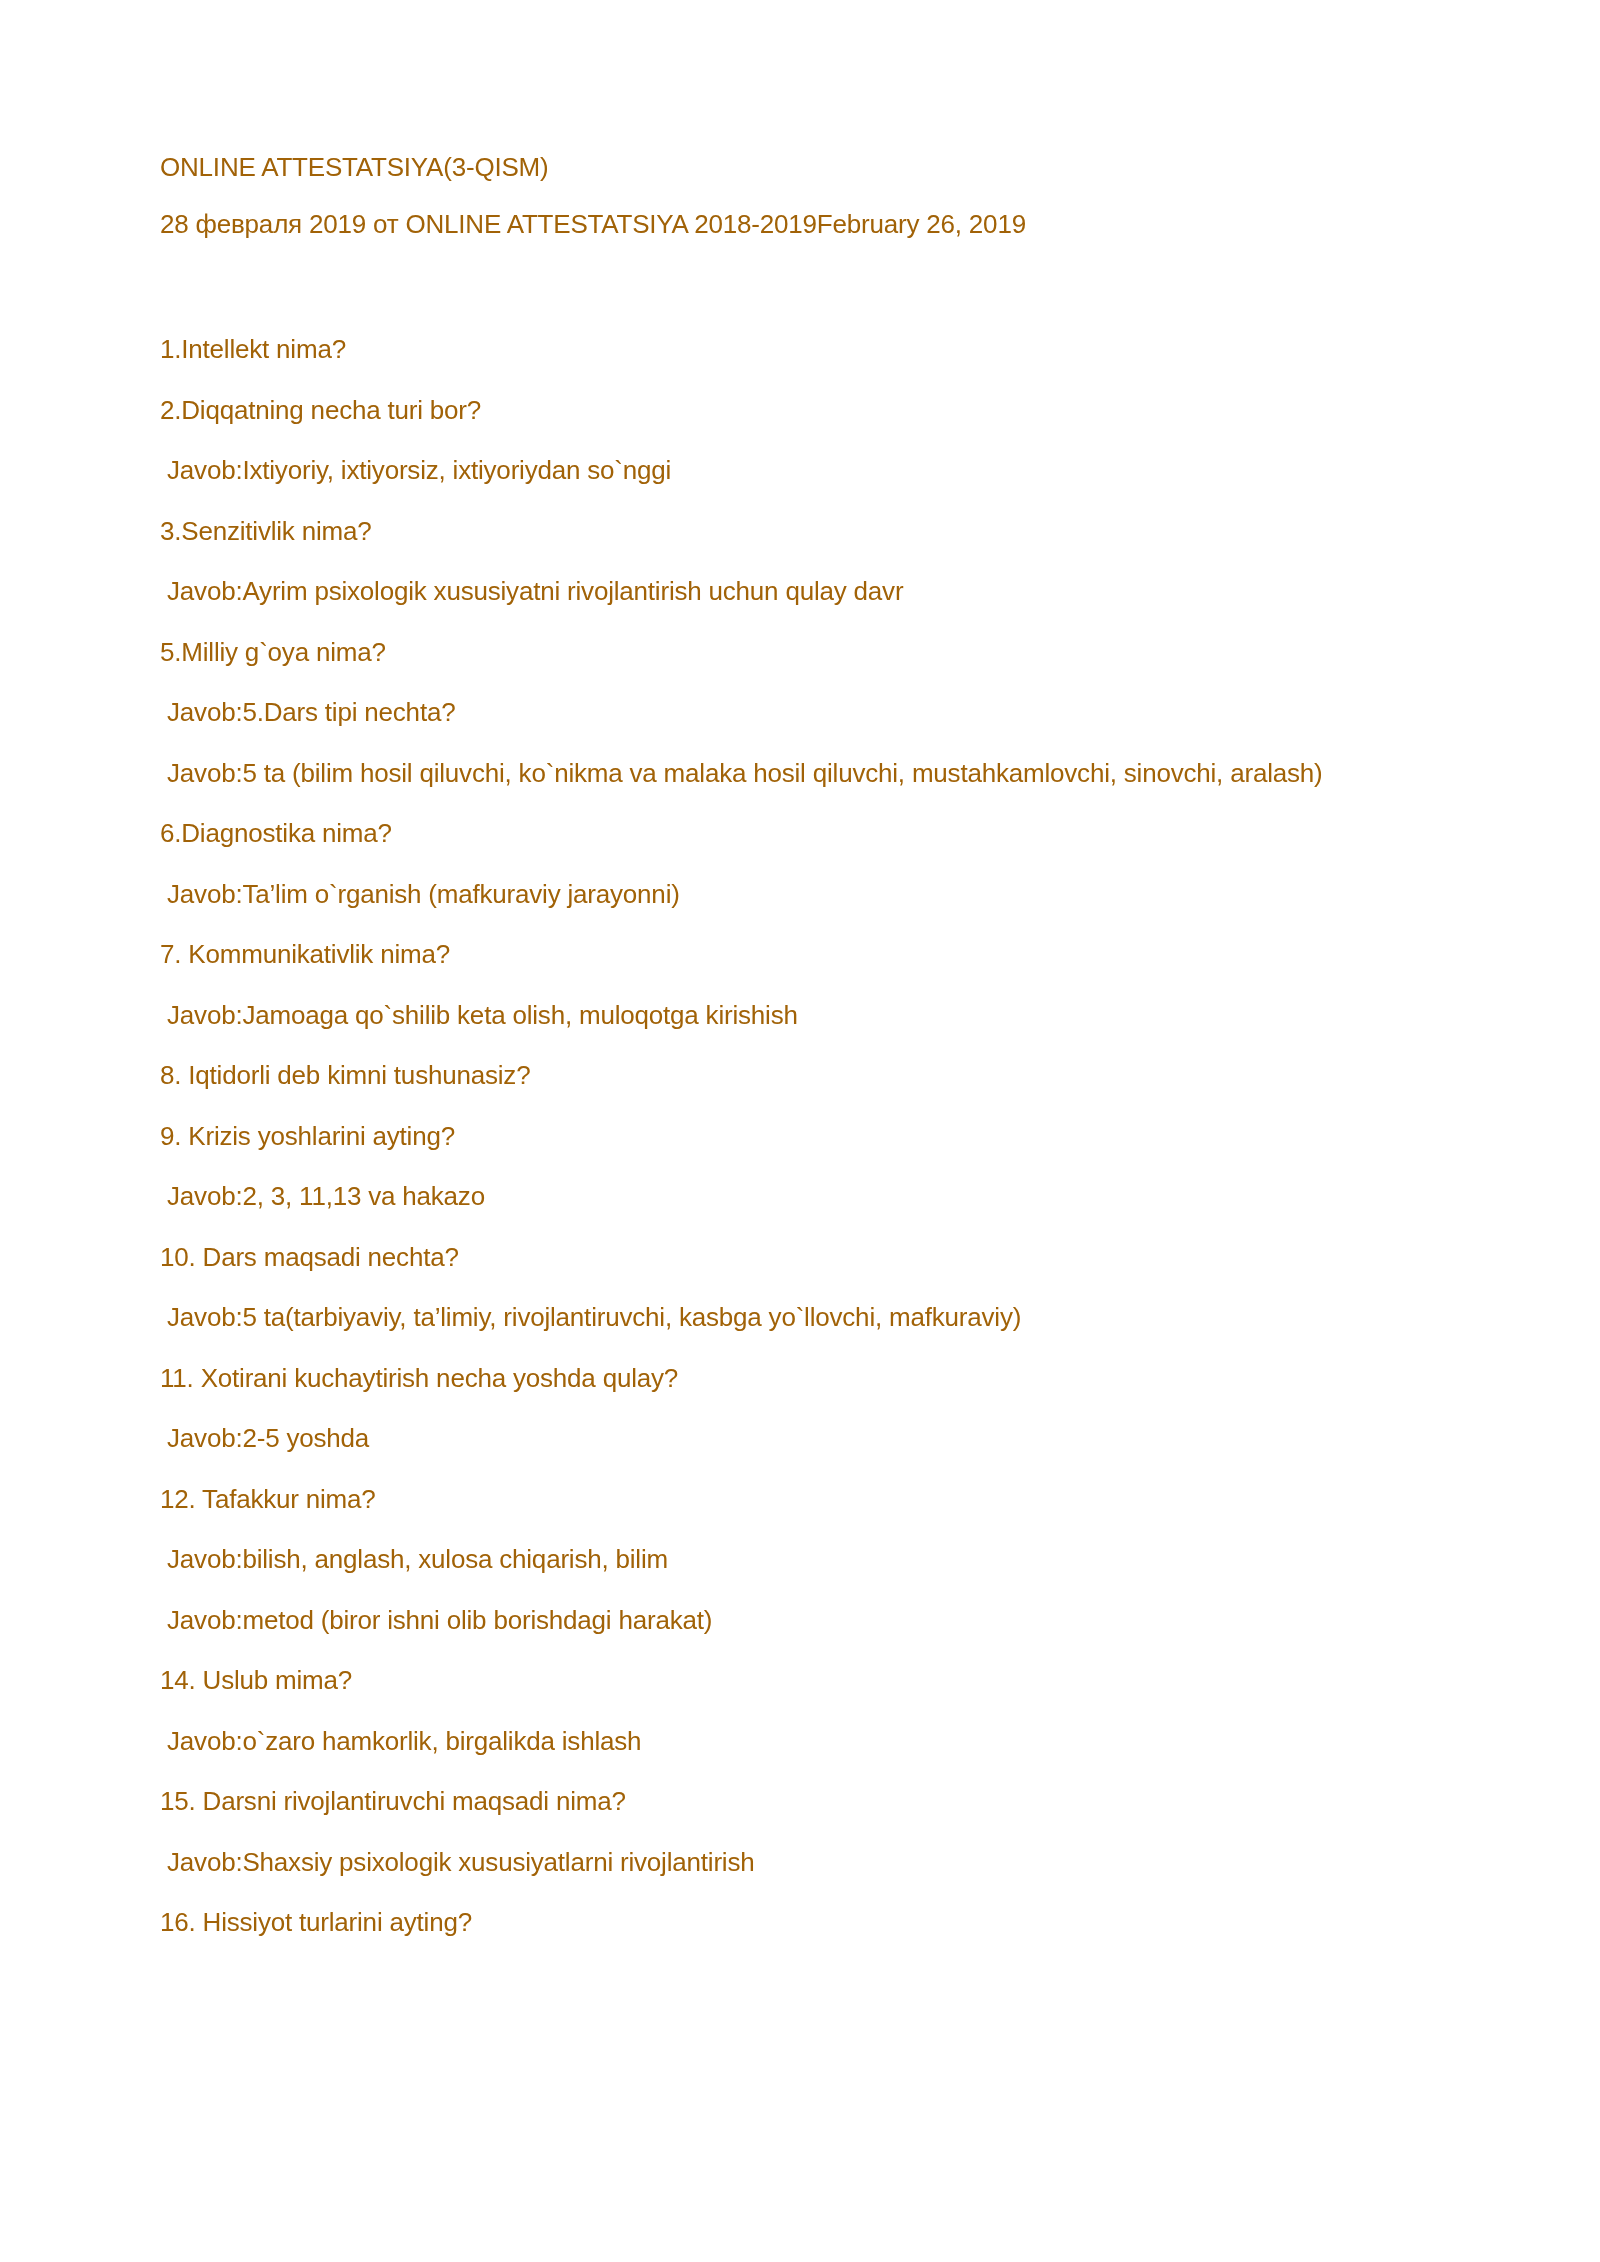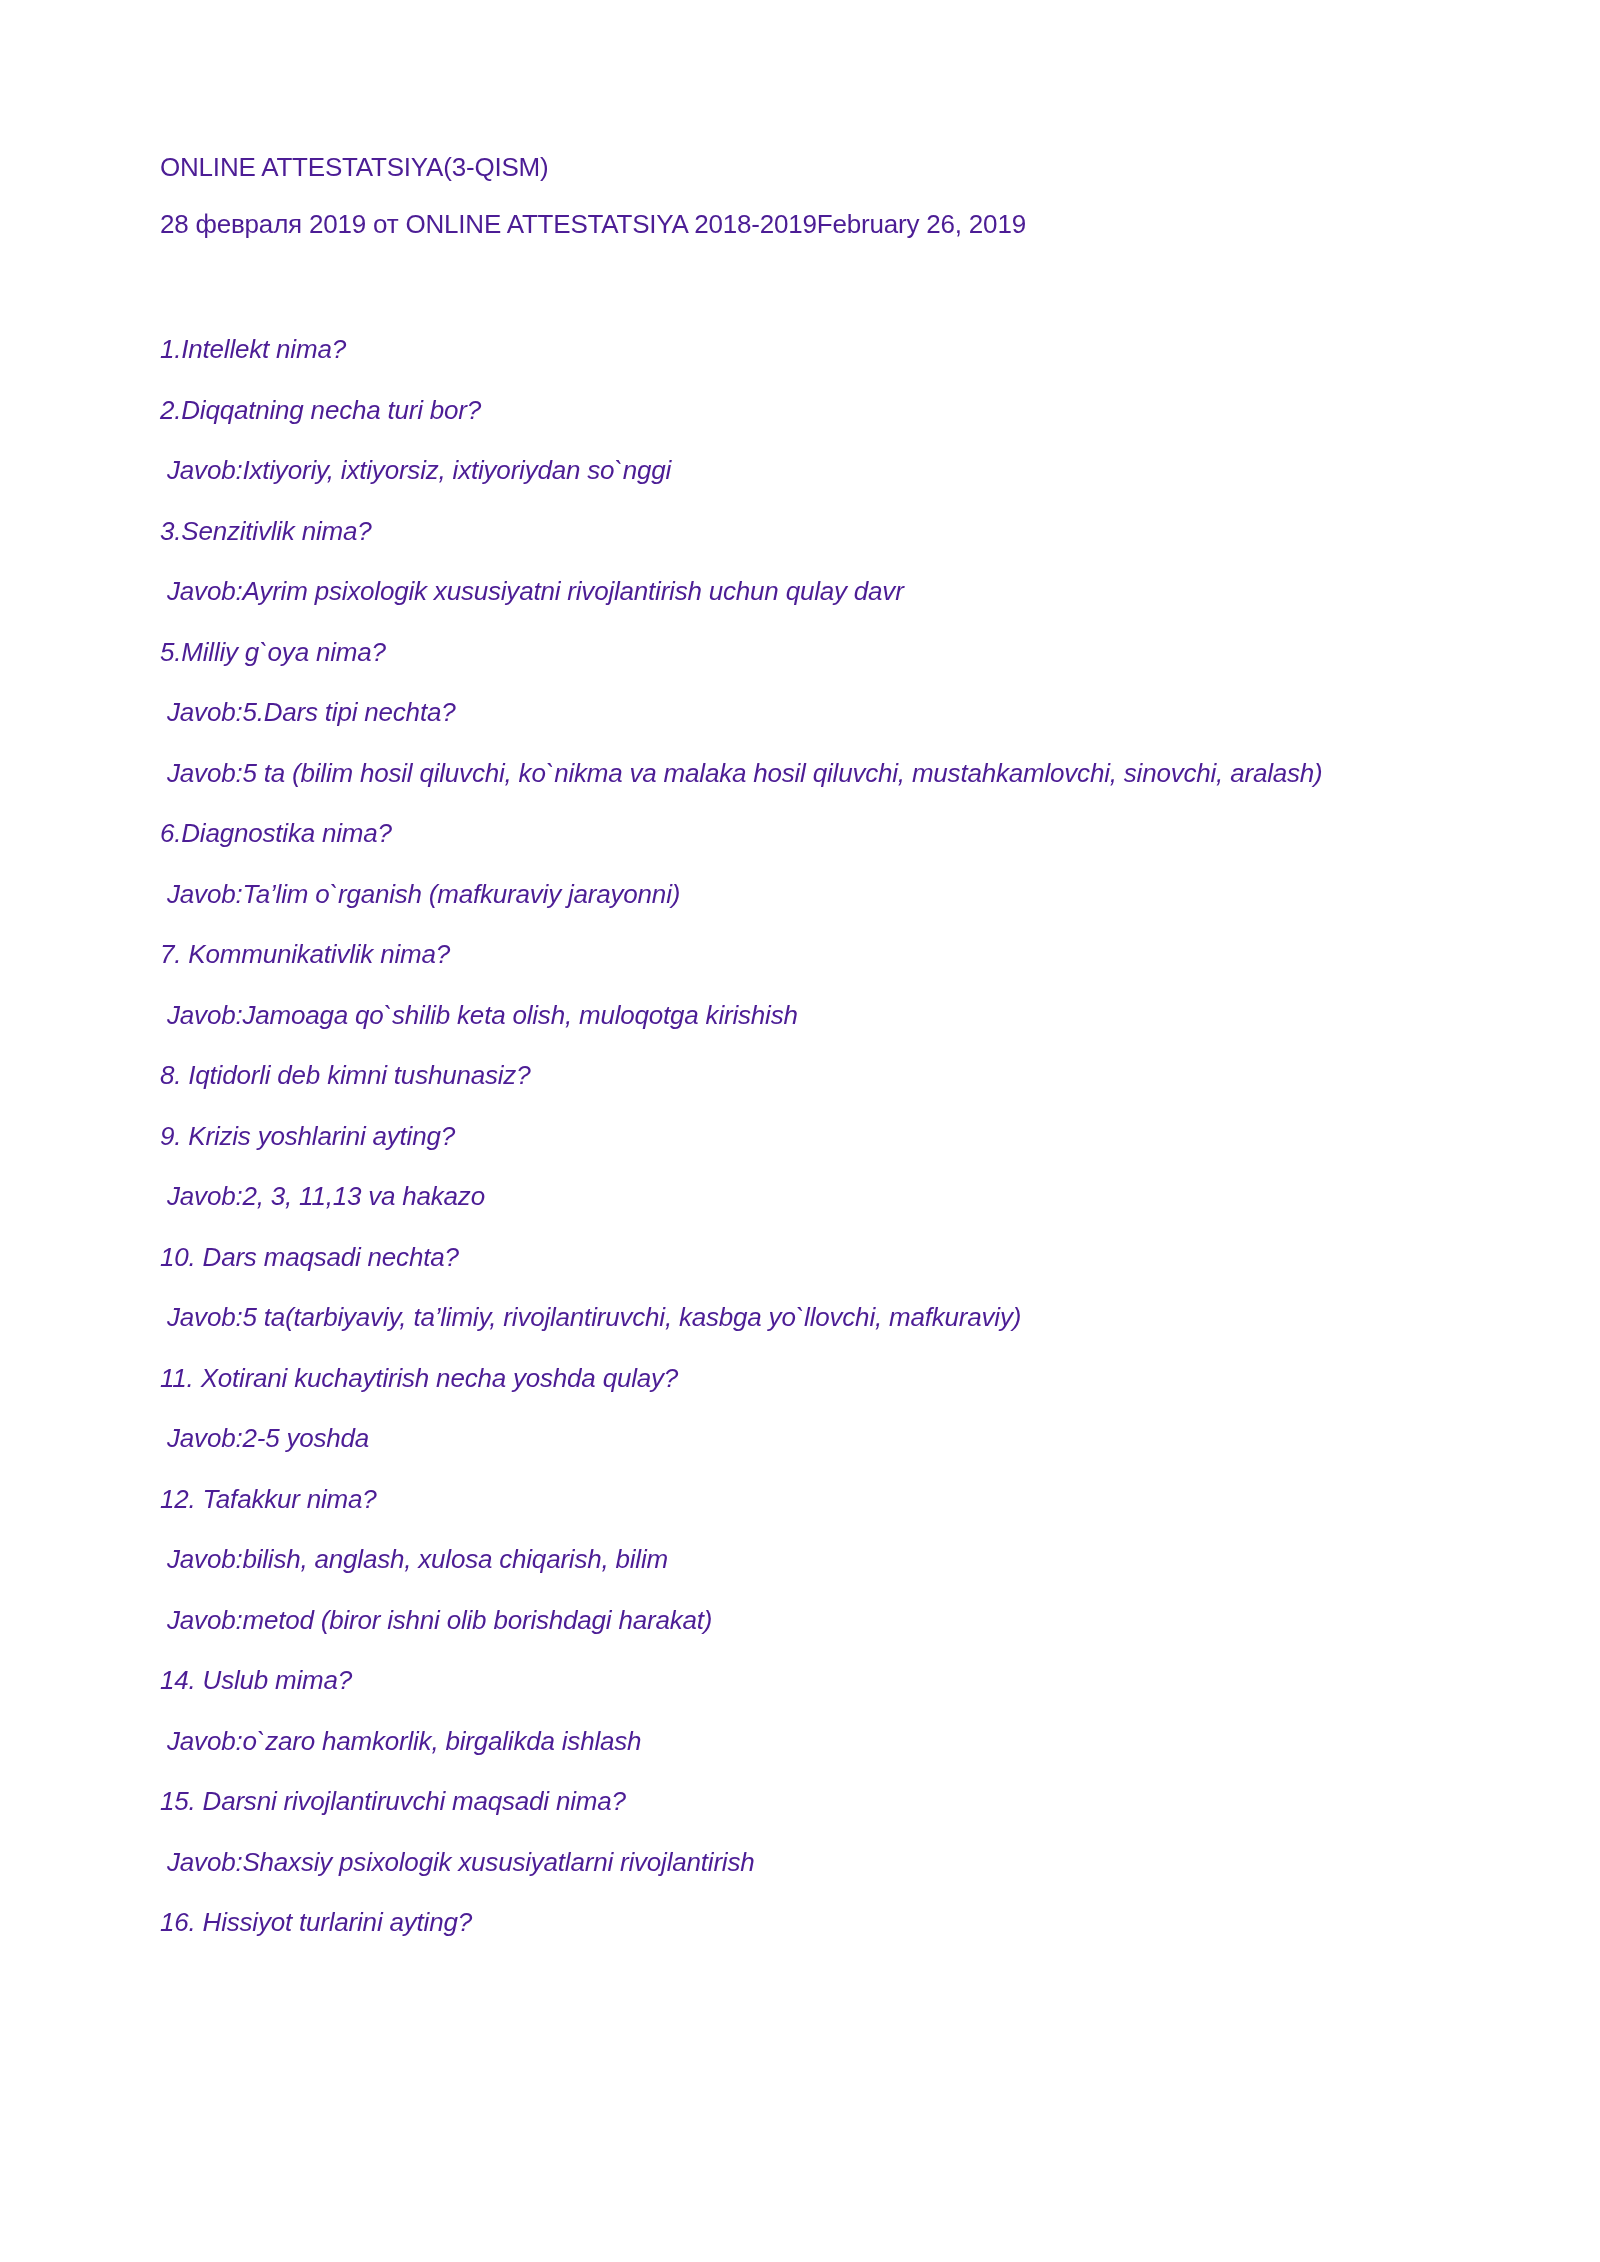--- a/index.html
+++ b/index.html
@@ -32,27 +32,26 @@
     line-height: 34px;
     white-space: pre-wrap;
   }
   .qa-list {
     margin-top: 91px;
   }
   .qa-list p {
     margin: 0 0 26.5px 0;
     line-height: 34px;
     white-space: pre-wrap;
-    font-style: italic;
   }
 </style>
 </head>
 <body>
 
-<div class="page" style="color: #4c1d95; background: rgb(255, 255, 255);">
+<div class="page" style="color: #a16207; background: rgb(255, 255, 255);">
   <h1 class="doc-title">ONLINE ATTESTATSIYA(3-QISM)</h1>
   <p class="doc-subtitle">28 февраля 2019 от ONLINE ATTESTATSIYA 2018-2019February 26, 2019</p>
   <div class="qa-list" id="qa-list">
       <p>1.Intellekt nima?</p>
       <p>2.Diqqatning necha turi bor?</p>
       <p> Javob:Ixtiyoriy, ixtiyorsiz, ixtiyoriydan so`nggi</p>
       <p>3.Senzitivlik nima?</p>
       <p> Javob:Ayrim psixologik xususiyatni rivojlantirish uchun qulay davr</p>
       <p>5.Milliy g`oya nima?</p>
       <p> Javob:5.Dars tipi nechta?</p>

